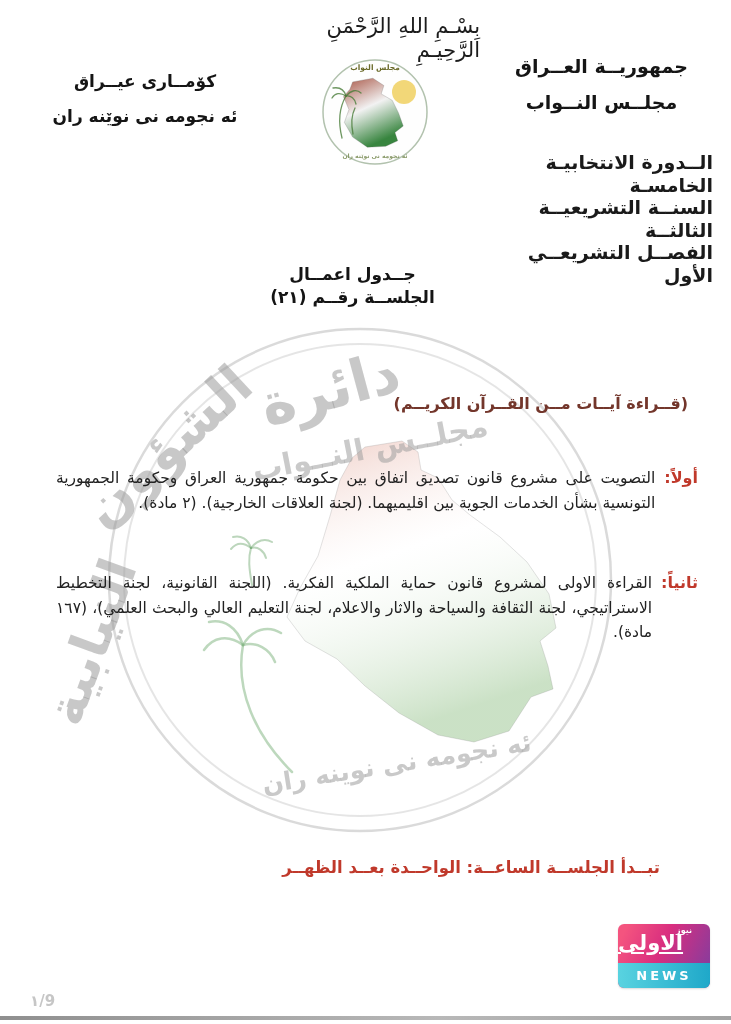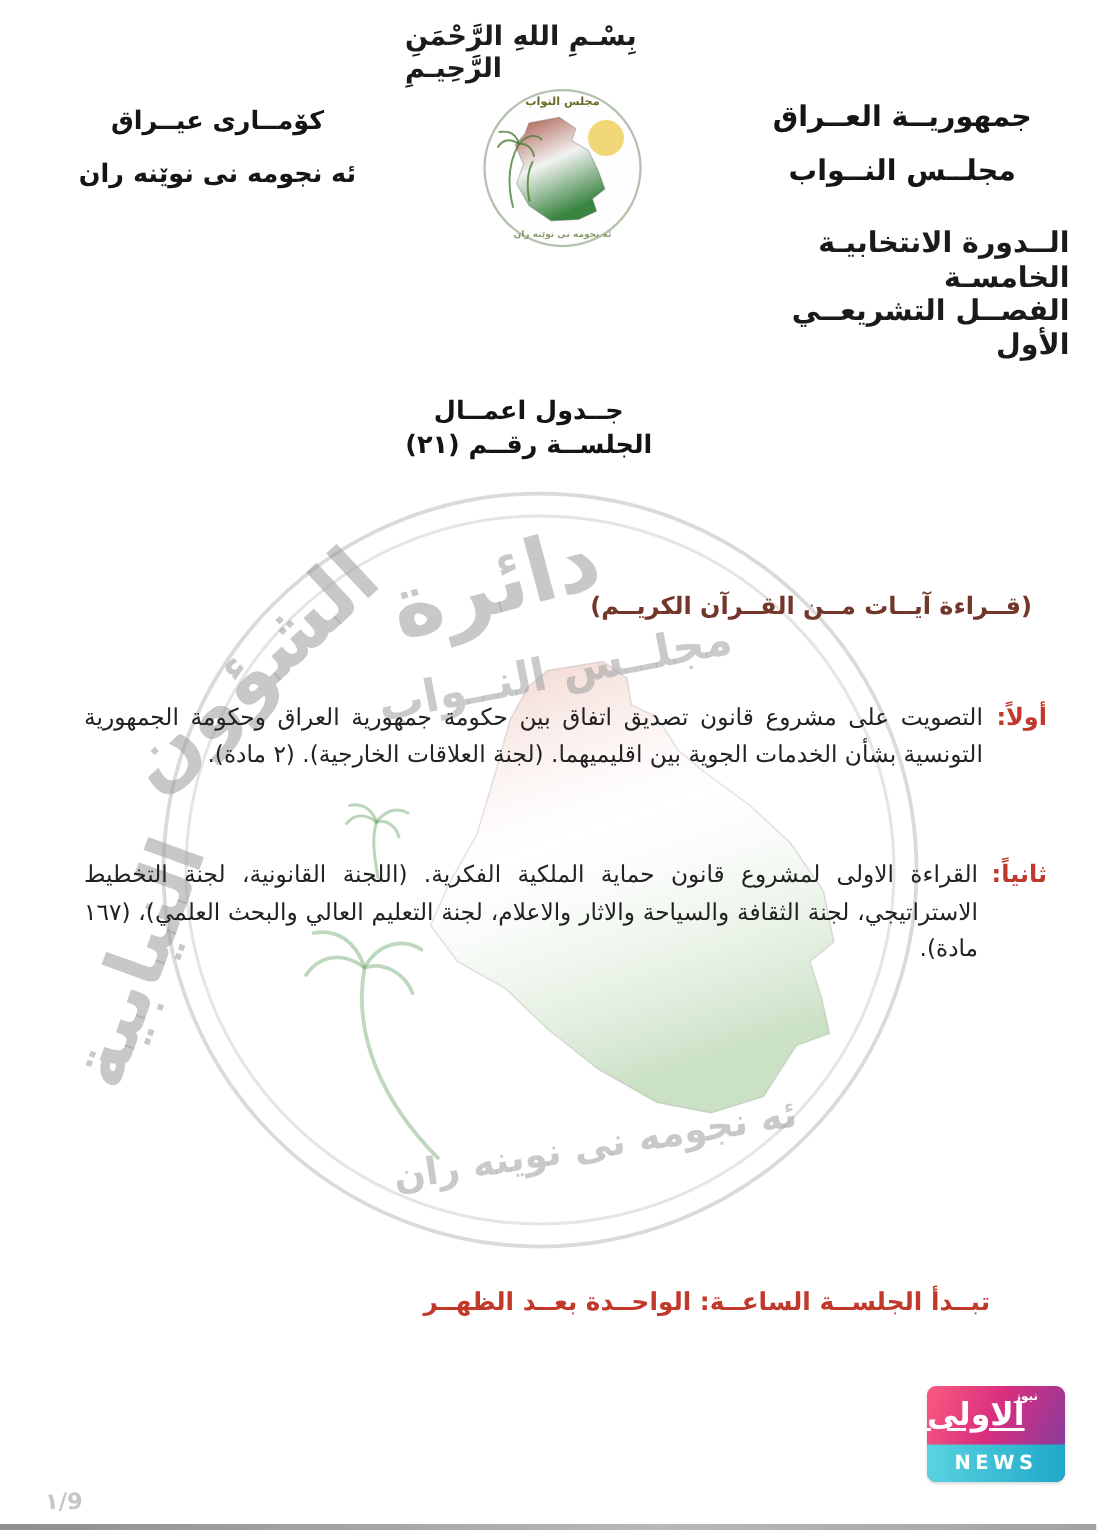--- a/index.html
+++ b/index.html
@@ -3,23 +3,23 @@
 <meta charset="utf-8">
 <style>
   html,body{margin:0;padding:0;}
   body{
     width:731px;height:1024px;position:relative;background:#ffffff;
     font-family:"DejaVu Sans", sans-serif;overflow:hidden;
   }
   .abs{position:absolute;}
   .ar{direction:rtl;unicode-bidi:isolate;}
   
-  .bismillah{left:270px;top:14px;width:210px;text-align:left;
-    font-size:18px;font-weight:bold;color:#1c1c1c;}
-  .hdr-right{right:22px;top:60px;width:215px;text-align:center;
+  .bismillah{left:270px;top:14px;width:210px;text-align:right;
+    font-size:21px;font-weight:normal;color:#1c1c1c;}
+  .hdr-right{right:22px;top:48px;width:215px;text-align:center;
     font-size:19px;font-weight:bold;color:#151515;line-height:36px;}
   .hdr-left{left:30px;top:64px;width:230px;text-align:center;
     font-size:17px;font-weight:bold;color:#151515;line-height:35px;}
   .emblem{left:320px;top:56px;width:110px;height:112px;}
   .session-info{right:18px;top:151px;width:232px;text-align:right;
     font-size:19px;font-weight:bold;color:#1a1a1a;line-height:22.5px;}
   
   .agenda-title{left:240px;top:263px;width:225px;text-align:center;
     font-size:17px;font-weight:bold;color:#141414;line-height:23px;}
   
@@ -123,20 +123,21 @@
     <path d="M 26 40 C 31 34 37 33 41 37"></path>
     <path d="M 26 40 C 31 39 35 43 36 48"></path>
     <path d="M 33 78 C 31 68 31 60 35 52"></path>
   </g>
   <text x="55" y="14" text-anchor="middle" font-size="7.5" font-weight="bold" fill="#6b6b2a" font-family="DejaVu Sans, sans-serif" direction="rtl">مجلس النواب</text>
   <text x="55" y="102" text-anchor="middle" font-size="6" font-weight="bold" fill="#8a9a6a" font-family="DejaVu Sans, sans-serif" direction="rtl">ئه نجومه نى نوێنه ران</text>
 </svg>
 
 <div class="abs content session-info ar">
   <div>الــدورة الانتخابيـة الخامسـة</div>
+  <div>السنــة التشريعيــة الثالثــة</div>
   <div>الفصــل التشريعــي الأول</div>
 </div>
 
 <div class="abs content agenda-title ar">
   <div>جــدول اعمــال</div>
   <div>الجلســة رقــم (٢١)</div>
 </div>
 
 <div class="abs content quran-line ar">(قــراءة آيــات مــن القــرآن الكريــم)</div>
 

